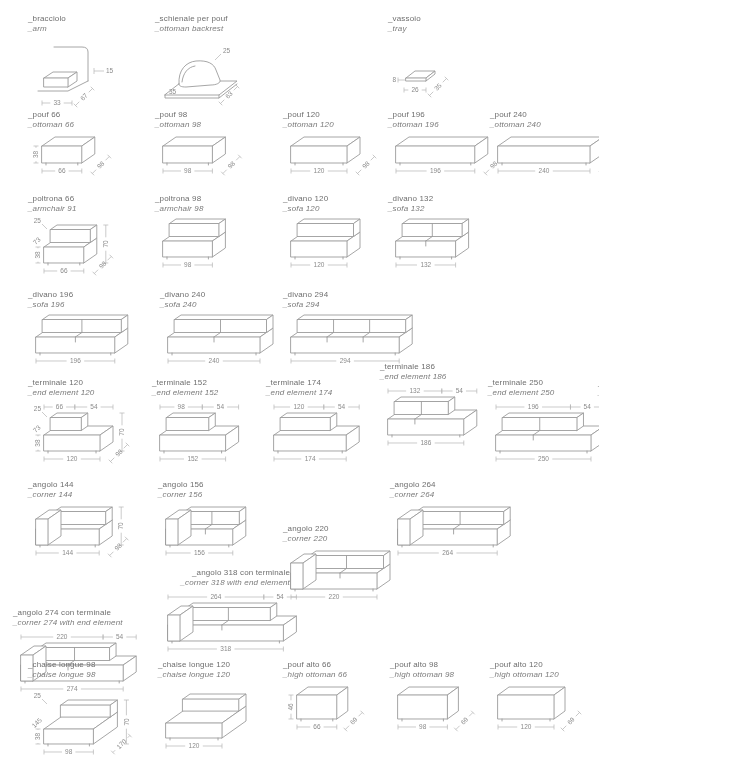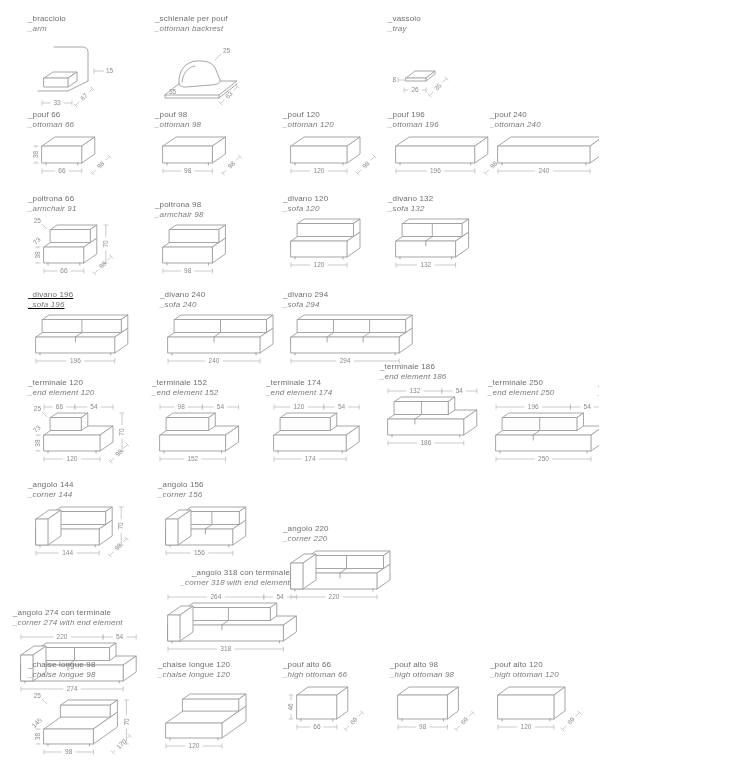--- a/index.html
+++ b/index.html
@@ -171,21 +171,21 @@
         <path class="dim" d="M75.3,8H80.3M75.3,46H80.3M77.8,8V20.3M77.8,33.7V46"></path>
         <text class="dt" transform="rotate(-90 77.8,27)" x="77.8" y="29.2" text-anchor="middle">70</text>
         <path class="dim" d="M16,51.5V56.5M55.8,51.5V56.5M16,54H29.2M42.6,54H55.8"></path>
         <text class="dt" x="35.9" y="56.3" text-anchor="middle">66</text>
         <g transform="translate(74.8,48) rotate(-45)">
           <path class="dim" d="M-12,0H-6.7M6.7,0H12M-12,-2.5V2.5M12,-2.5V2.5"></path>
           <text class="dt" x="0" y="2.2" text-anchor="middle">98</text>
         </g>
       </svg>
     </div>
-    <div class="cell" style="left: 155px; top: 200px;">
+    <div class="cell" style="left: 155px; top: 194px;">
       <div class="lbl">_poltrona 98</div>
       <div class="lbl en">_armchair 98</div>
       <svg class="drawing" width="84.4" height="58" viewBox="0 0 84.4 58">
         <path class="ln" d="M8,24L21,15L70.4,15L57.4,24Z"></path>
         <path class="ln" d="M57.4,24L70.4,15L70.4,31L57.4,40Z"></path>
         <path class="ln" d="M8,24H57.4V40H8Z"></path>
         <path class="lnf" d="M12,40v2M53.4,40v2"></path>
         <path class="ln" d="M14.5,6.5L21,2L70.4,2L63.9,6.5Z"></path>
         <path class="ln" d="M63.9,6.5L70.4,2L70.4,15L63.9,19.5Z"></path>
         <path class="ln" d="M14.5,6.5H63.9V19.5H14.5Z"></path>
@@ -217,21 +217,21 @@
         <path class="ln" d="M8,24H67.6V40H8Z"></path>
         <path class="lnf" d="M12,40v2M63.599999999999994,40v2"></path>
         <path class="ln" d="M14.5,6.5L21,2L80.6,2L74.1,6.5Z"></path>
         <path class="ln" d="M74.1,6.5L80.6,2L80.6,15L74.1,19.5Z"></path>
         <path class="ln" d="M14.5,6.5H74.1V19.5H14.5Z"></path>
         <path class="lnf" d="M37.8,24L44.3,19.5M37.8,24v5M44.3,19.5V6.5"></path>
         <path class="dim" d="M8,45.5V50.5M67.6,45.5V50.5M8,48H28.999999999999996M46.599999999999994,48H67.6"></path>
         <text class="dt" x="37.8" y="50.3" text-anchor="middle">132</text>
       </svg>
     </div>
-    <div class="cell" style="left: 28px; top: 290px; text-decoration: underline;">
+    <div class="cell" style="left: 28px; top: 290px;">
       <div class="lbl">_divano 196</div>
       <div class="lbl en">_sofa 196</div>
       <svg class="drawing" width="113.8" height="58" viewBox="0 0 113.8 58">
         <path class="ln" d="M8,24L21,15L99.8,15L86.8,24Z"></path>
         <path class="ln" d="M86.8,24L99.8,15L99.8,31L86.8,40Z"></path>
         <path class="ln" d="M8,24H86.8V40H8Z"></path>
         <path class="lnf" d="M12,40v2M82.8,40v2"></path>
         <path class="ln" d="M14.5,6.5L21,2L99.8,2L93.3,6.5Z"></path>
         <path class="ln" d="M93.3,6.5L99.8,2L99.8,15L93.3,19.5Z"></path>
         <path class="ln" d="M14.5,6.5H93.3V19.5H14.5Z"></path>
@@ -456,20 +456,39 @@
         <path class="ln" d="M100.5,8.5L107,4L107,17L100.5,21.5Z"></path>
         <path class="ln" d="M26.5,8.5H100.5V21.5H26.5Z"></path>
         <path class="ln" d="M8,16L21,7L33,7L20,16Z"></path>
         <path class="ln" d="M20,16L33,7L33,33L20,42Z"></path>
         <path class="ln" d="M8,16H20V42H8Z"></path>
         <path class="lnf" d="M57,26L63.5,21.5M57,26v5M63.5,21.5V8.5"></path>
         <path class="dim" d="M8,47.5V52.5M94,47.5V52.5M8,50H42.2M59.8,50H94"></path>
         <text class="dt" x="51" y="52.3" text-anchor="middle">220</text>
       </svg>
     </div>
+    <div class="cell" style="left: 390px; top: 480px;">
+      <div class="lbl">_angolo 264</div>
+      <div class="lbl en">_corner 264</div>
+      <svg class="drawing" width="134.2" height="60" viewBox="0 0 134.2 60">
+        <path class="ln" d="M8,26L21,17L120.2,17L107.2,26Z"></path>
+        <path class="ln" d="M107.2,26L120.2,17L120.2,33L107.2,42Z"></path>
+        <path class="ln" d="M8,26H107.2V42H8Z"></path>
+        <path class="lnf" d="M12,42v2M103.2,42v2"></path>
+        <path class="ln" d="M26.5,8.5L33,4L120.2,4L113.7,8.5Z"></path>
+        <path class="ln" d="M113.7,8.5L120.2,4L120.2,17L113.7,21.5Z"></path>
+        <path class="ln" d="M26.5,8.5H113.7V21.5H26.5Z"></path>
+        <path class="ln" d="M8,16L21,7L33,7L20,16Z"></path>
+        <path class="ln" d="M20,16L33,7L33,33L20,42Z"></path>
+        <path class="ln" d="M8,16H20V42H8Z"></path>
+        <path class="lnf" d="M63.6,26L70.1,21.5M63.6,26v5M70.1,21.5V8.5"></path>
+        <path class="dim" d="M8,47.5V52.5M107.2,47.5V52.5M8,50H48.8M66.4,50H107.2"></path>
+        <text class="dt" x="57.6" y="52.3" text-anchor="middle">264</text>
+      </svg>
+    </div>
     <div class="cell" style="left: 13px; top: 568px; margin-top: 40px;">
       <div class="lbl">_angolo 274 con terminale</div>
       <div class="lbl en">_corner 274 with end element</div>
       <svg class="drawing" width="137.2" height="68" viewBox="0 0 137.2 68">
         <path class="ln" d="M8,34L21,25L123.2,25L110.2,34Z"></path>
         <path class="ln" d="M110.2,34L123.2,25L123.2,41L110.2,50Z"></path>
         <path class="ln" d="M8,34H110.2V50H8Z"></path>
         <path class="lnf" d="M12,50v2M106.2,50v2"></path>
         <path class="ln" d="M26.5,16.5L33,12L103.05839416058394,12L96.55839416058394,16.5Z"></path>
         <path class="ln" d="M96.55839416058394,16.5L103.05839416058394,12L103.05839416058394,25L96.55839416058394,29.5Z"></path>

